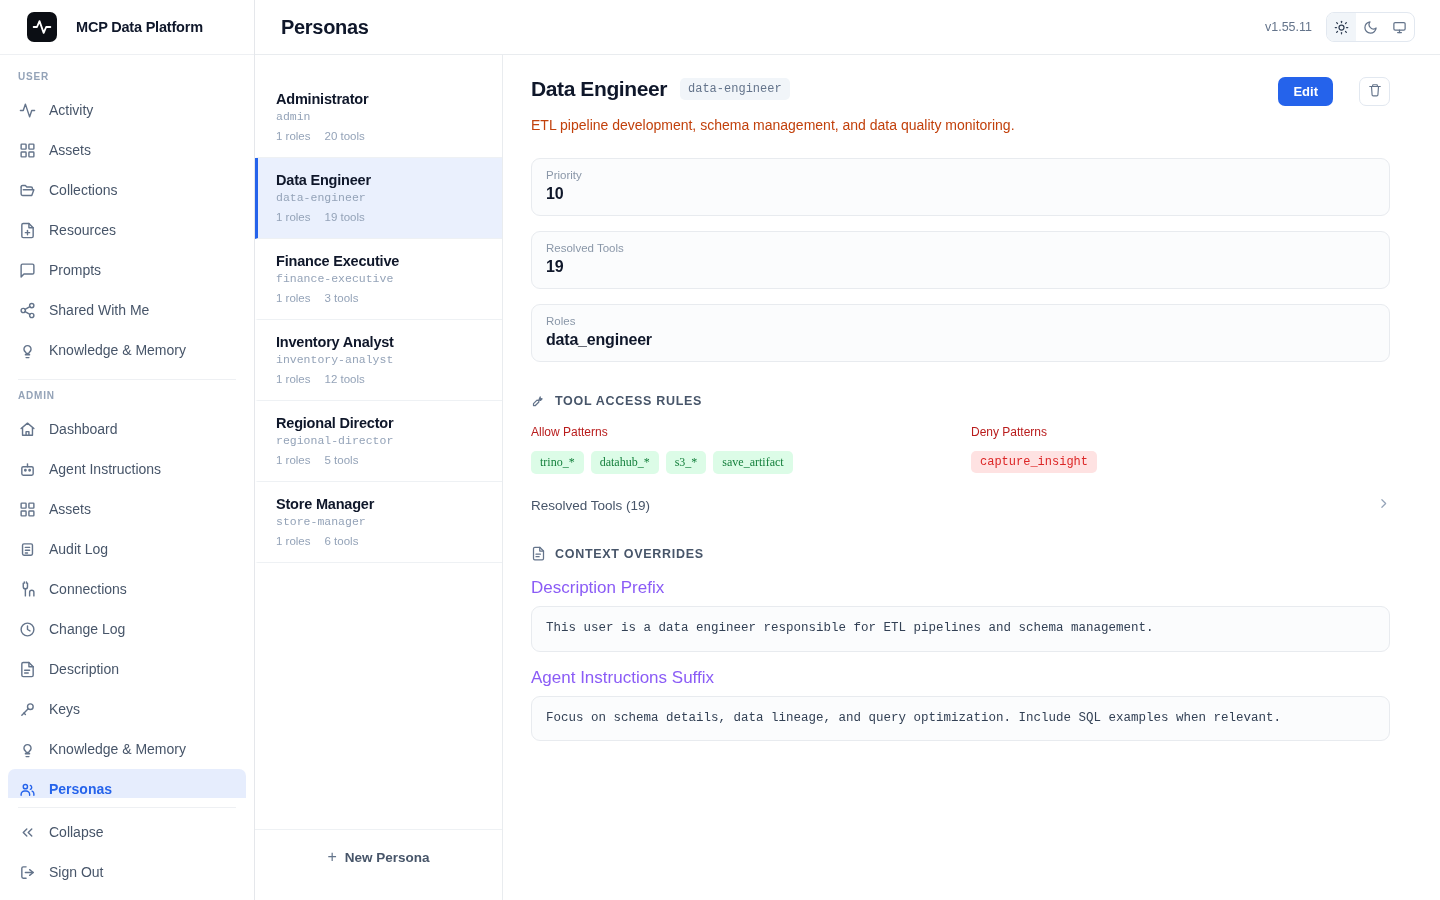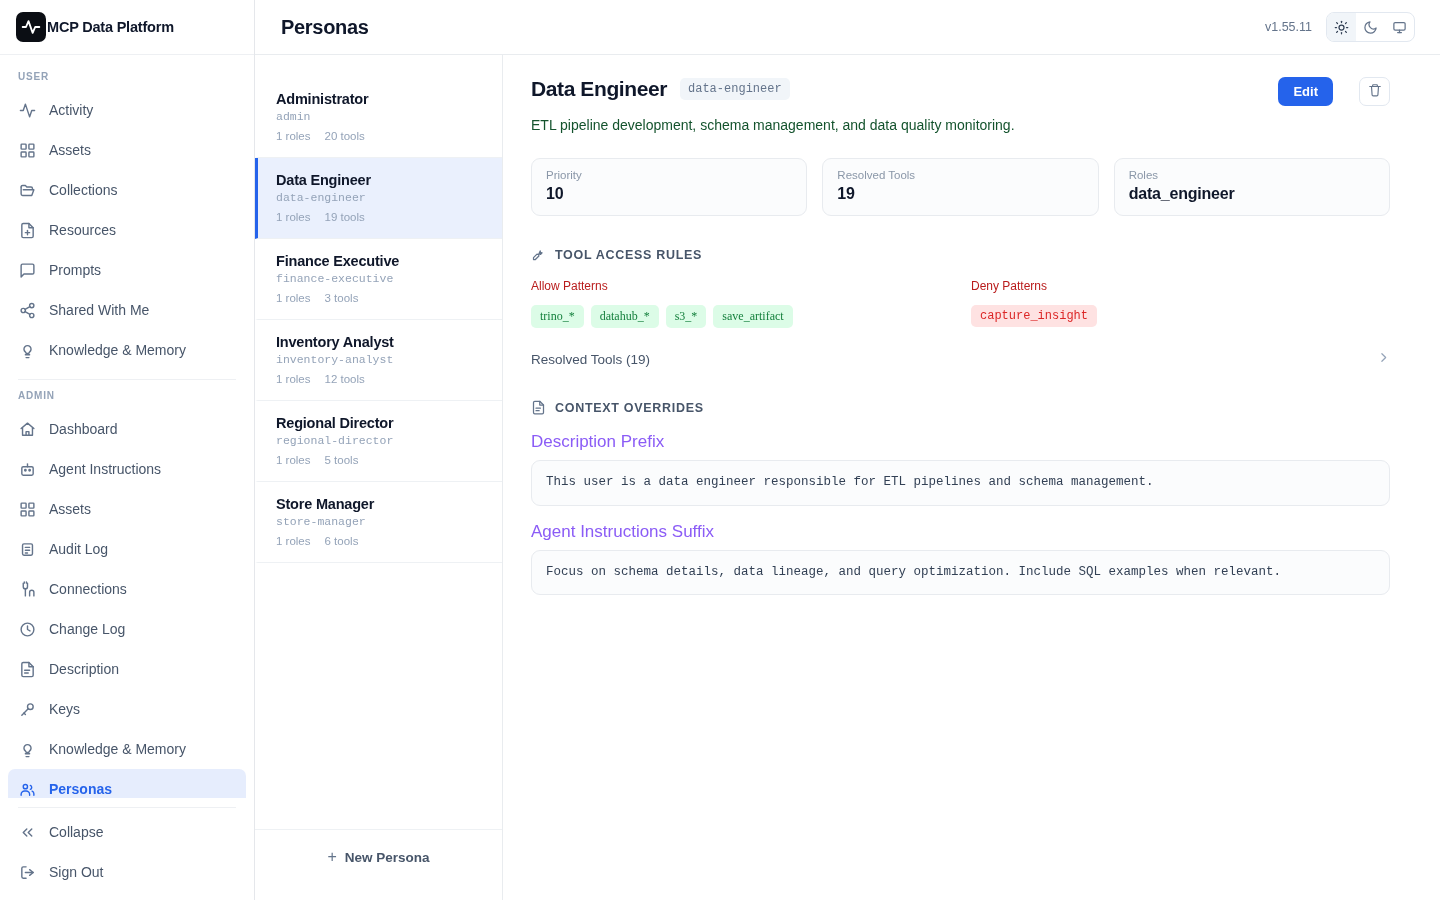--- a/index.html
+++ b/index.html
@@ -16,22 +16,22 @@
 
   
   .sidebar {
     width: 255px; height: 900px; flex: 0 0 255px;
     background: #ffffff;
     border-right: 1px solid #e5e7eb;
     display: flex; flex-direction: column;
   }
   .brand {
     height: 55px; flex: 0 0 55px;
-    display: flex; align-items: center; gap: 1px;
-    padding: 0 16px;
+    display: flex; align-items: center; gap: 19px;
+    padding: 0 27px;
     border-bottom: 1px solid #eef0f3;
   }
   .brand-logo {
     width: 30px; height: 30px; border-radius: 7px;
     background: #0b0e14;
     display: flex; align-items: center; justify-content: center;
     flex: 0 0 30px;
   }
   .brand-title {
     font-size: 14.5px; font-weight: 700; color: #0f172a; letter-spacing: -0.2px;
@@ -122,23 +122,23 @@
   .btn-edit {
     background: #2563eb; color: #fff; font-size: 13px; font-weight: 700;
     border: none; border-radius: 7px; padding: 0 15px; height: 29px;
     cursor: pointer;
   }
   .btn-icon {
     width: 31px; height: 29px; border: 1px solid #e2e8f0; border-radius: 7px;
     background: #fff; color: #64748b; display: flex; align-items: center; justify-content: center;
     cursor: pointer;
   }
-  .detail-desc { font-size: 14px; color: #14532d; margin-top: 11px; }
-
-  .stat-row { display: flex; gap: 15px; margin-top: 25px; }
+  .detail-desc { font-size: 14px; color: #c2410c; margin-top: 11px; }
+
+  .stat-row { display: flex; gap: 15px; margin-top: 25px; flex-direction: column; }
   .stat-card {
     flex: 1 1 0; min-width: 0;
     border: 1px solid #e8ebef; border-radius: 9px;
     background: #fbfcfd; padding: 10px 14px 12px 14px;
   }
   .stat-label { font-size: 11.5px; color: #8a97a8; margin-bottom: 4px; }
   .stat-value { font-size: 16px; font-weight: 700; color: #0f172a; letter-spacing: -0.2px; }
 
   .section-head {
     display: flex; align-items: center; gap: 9px;

